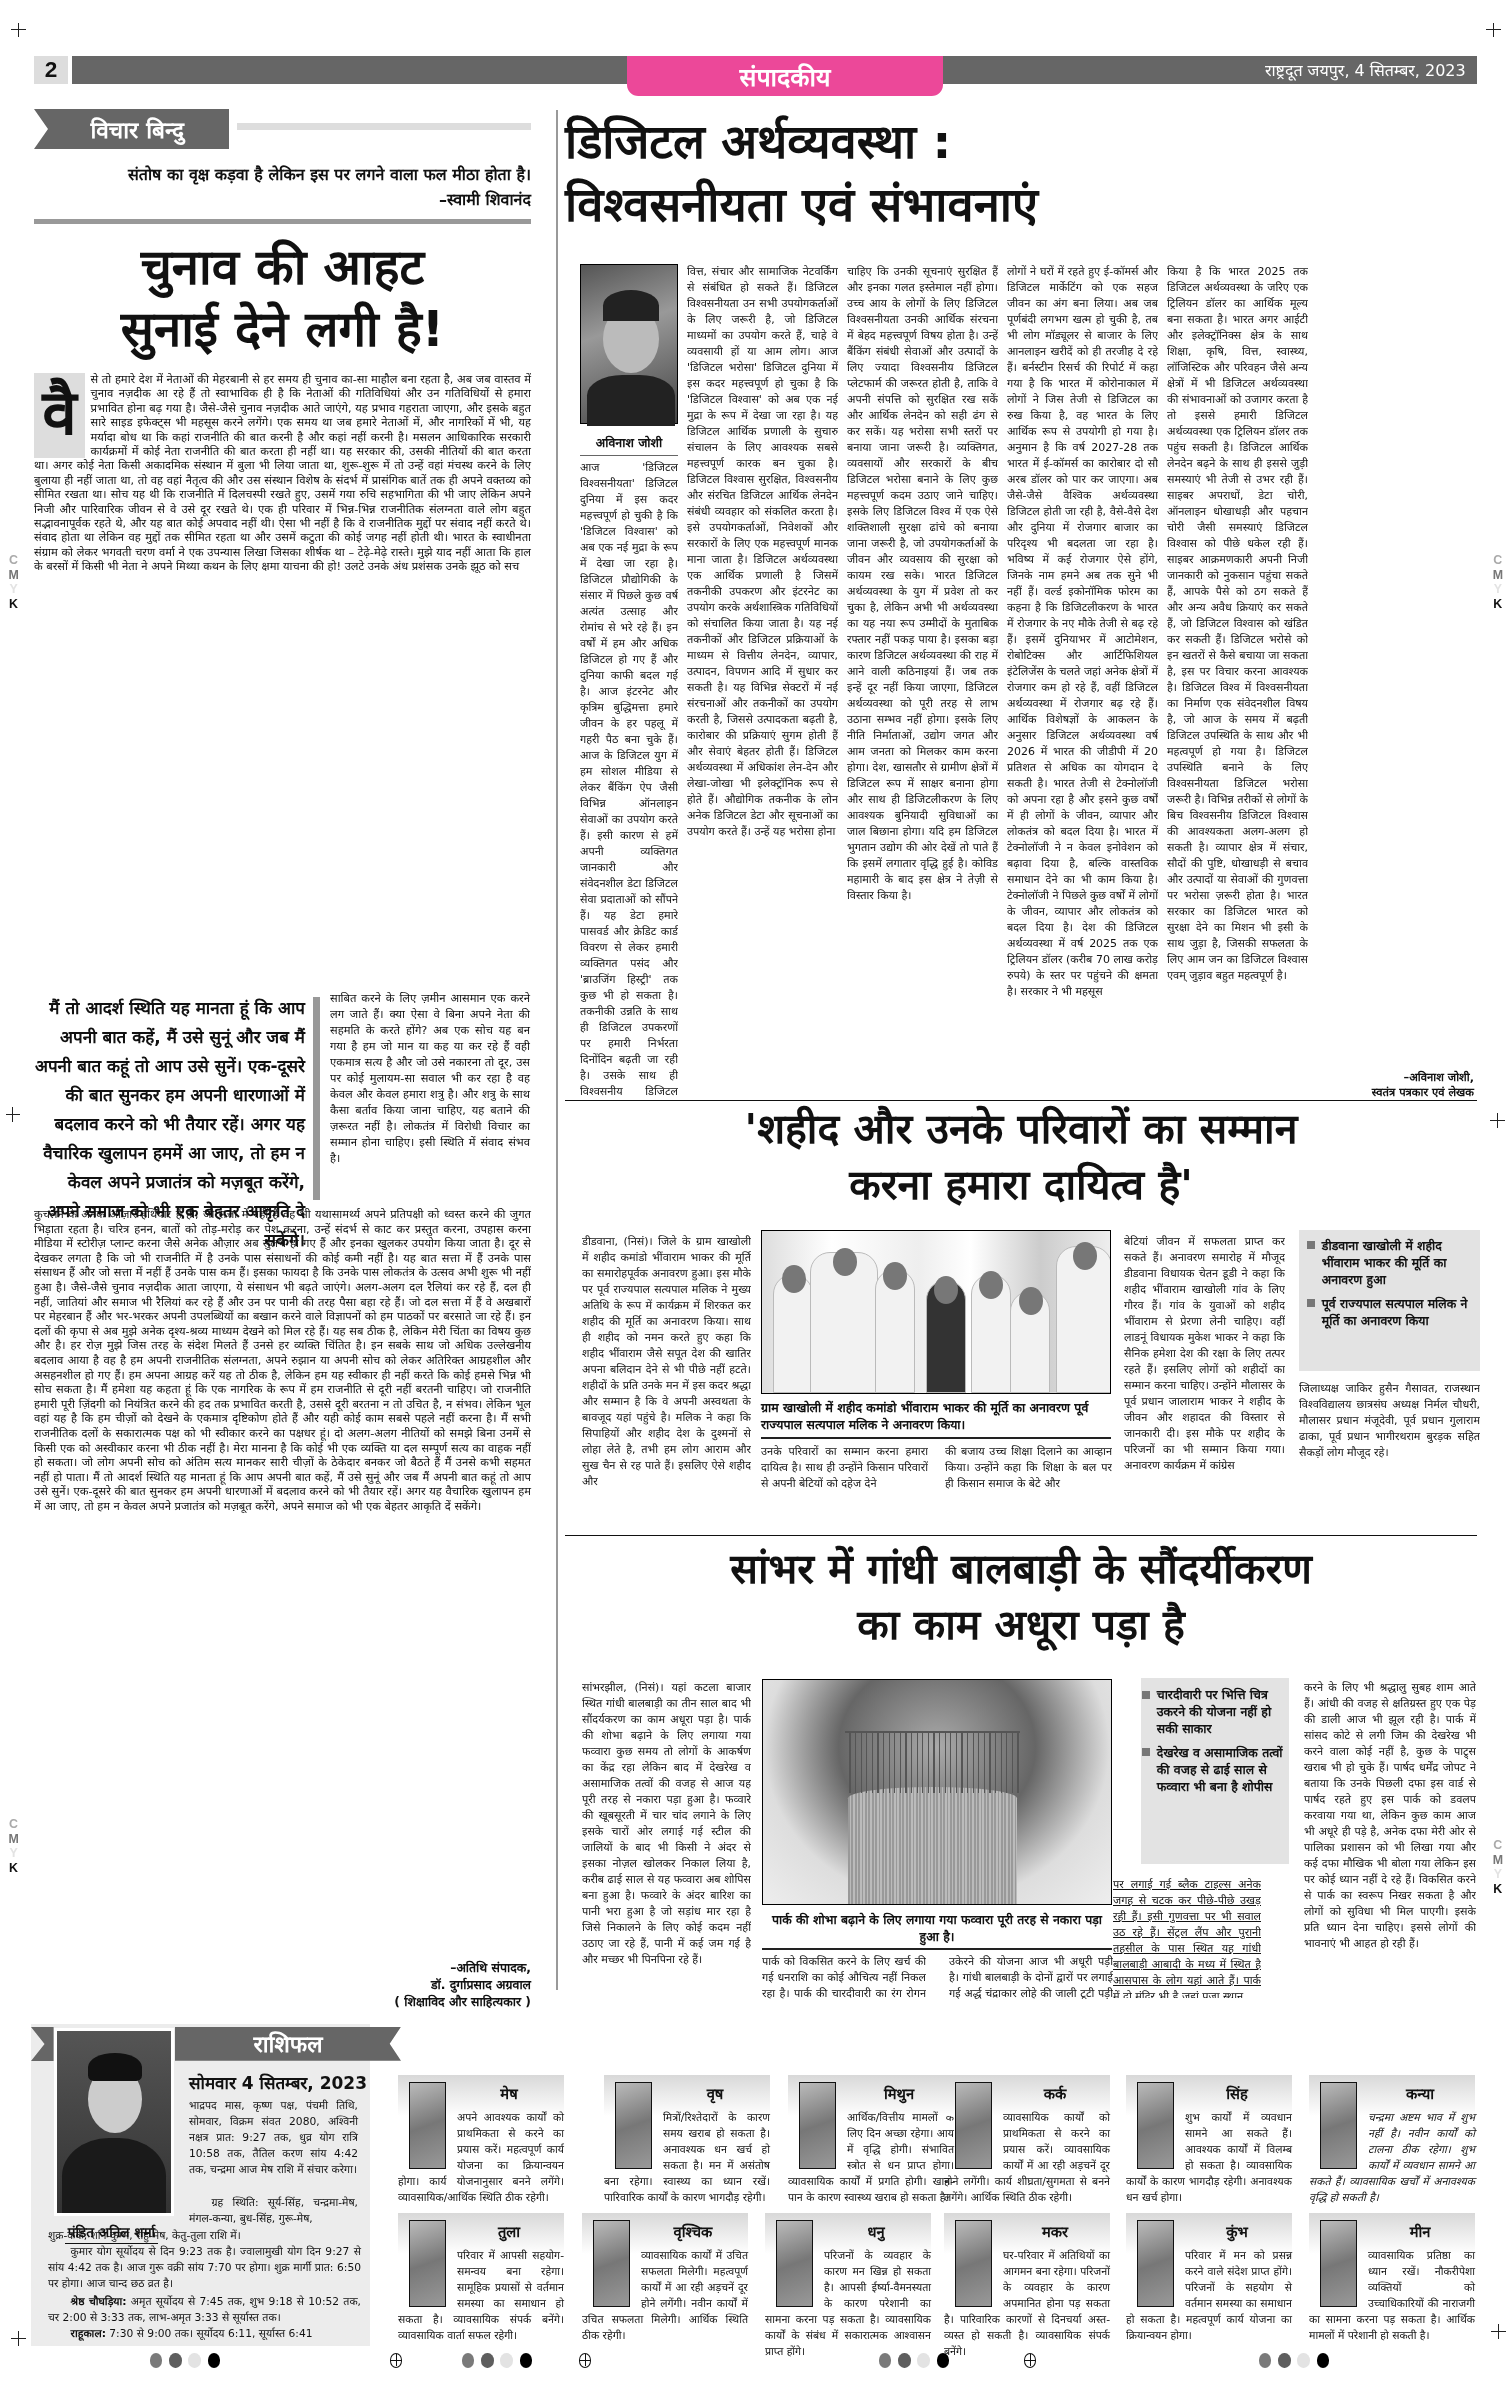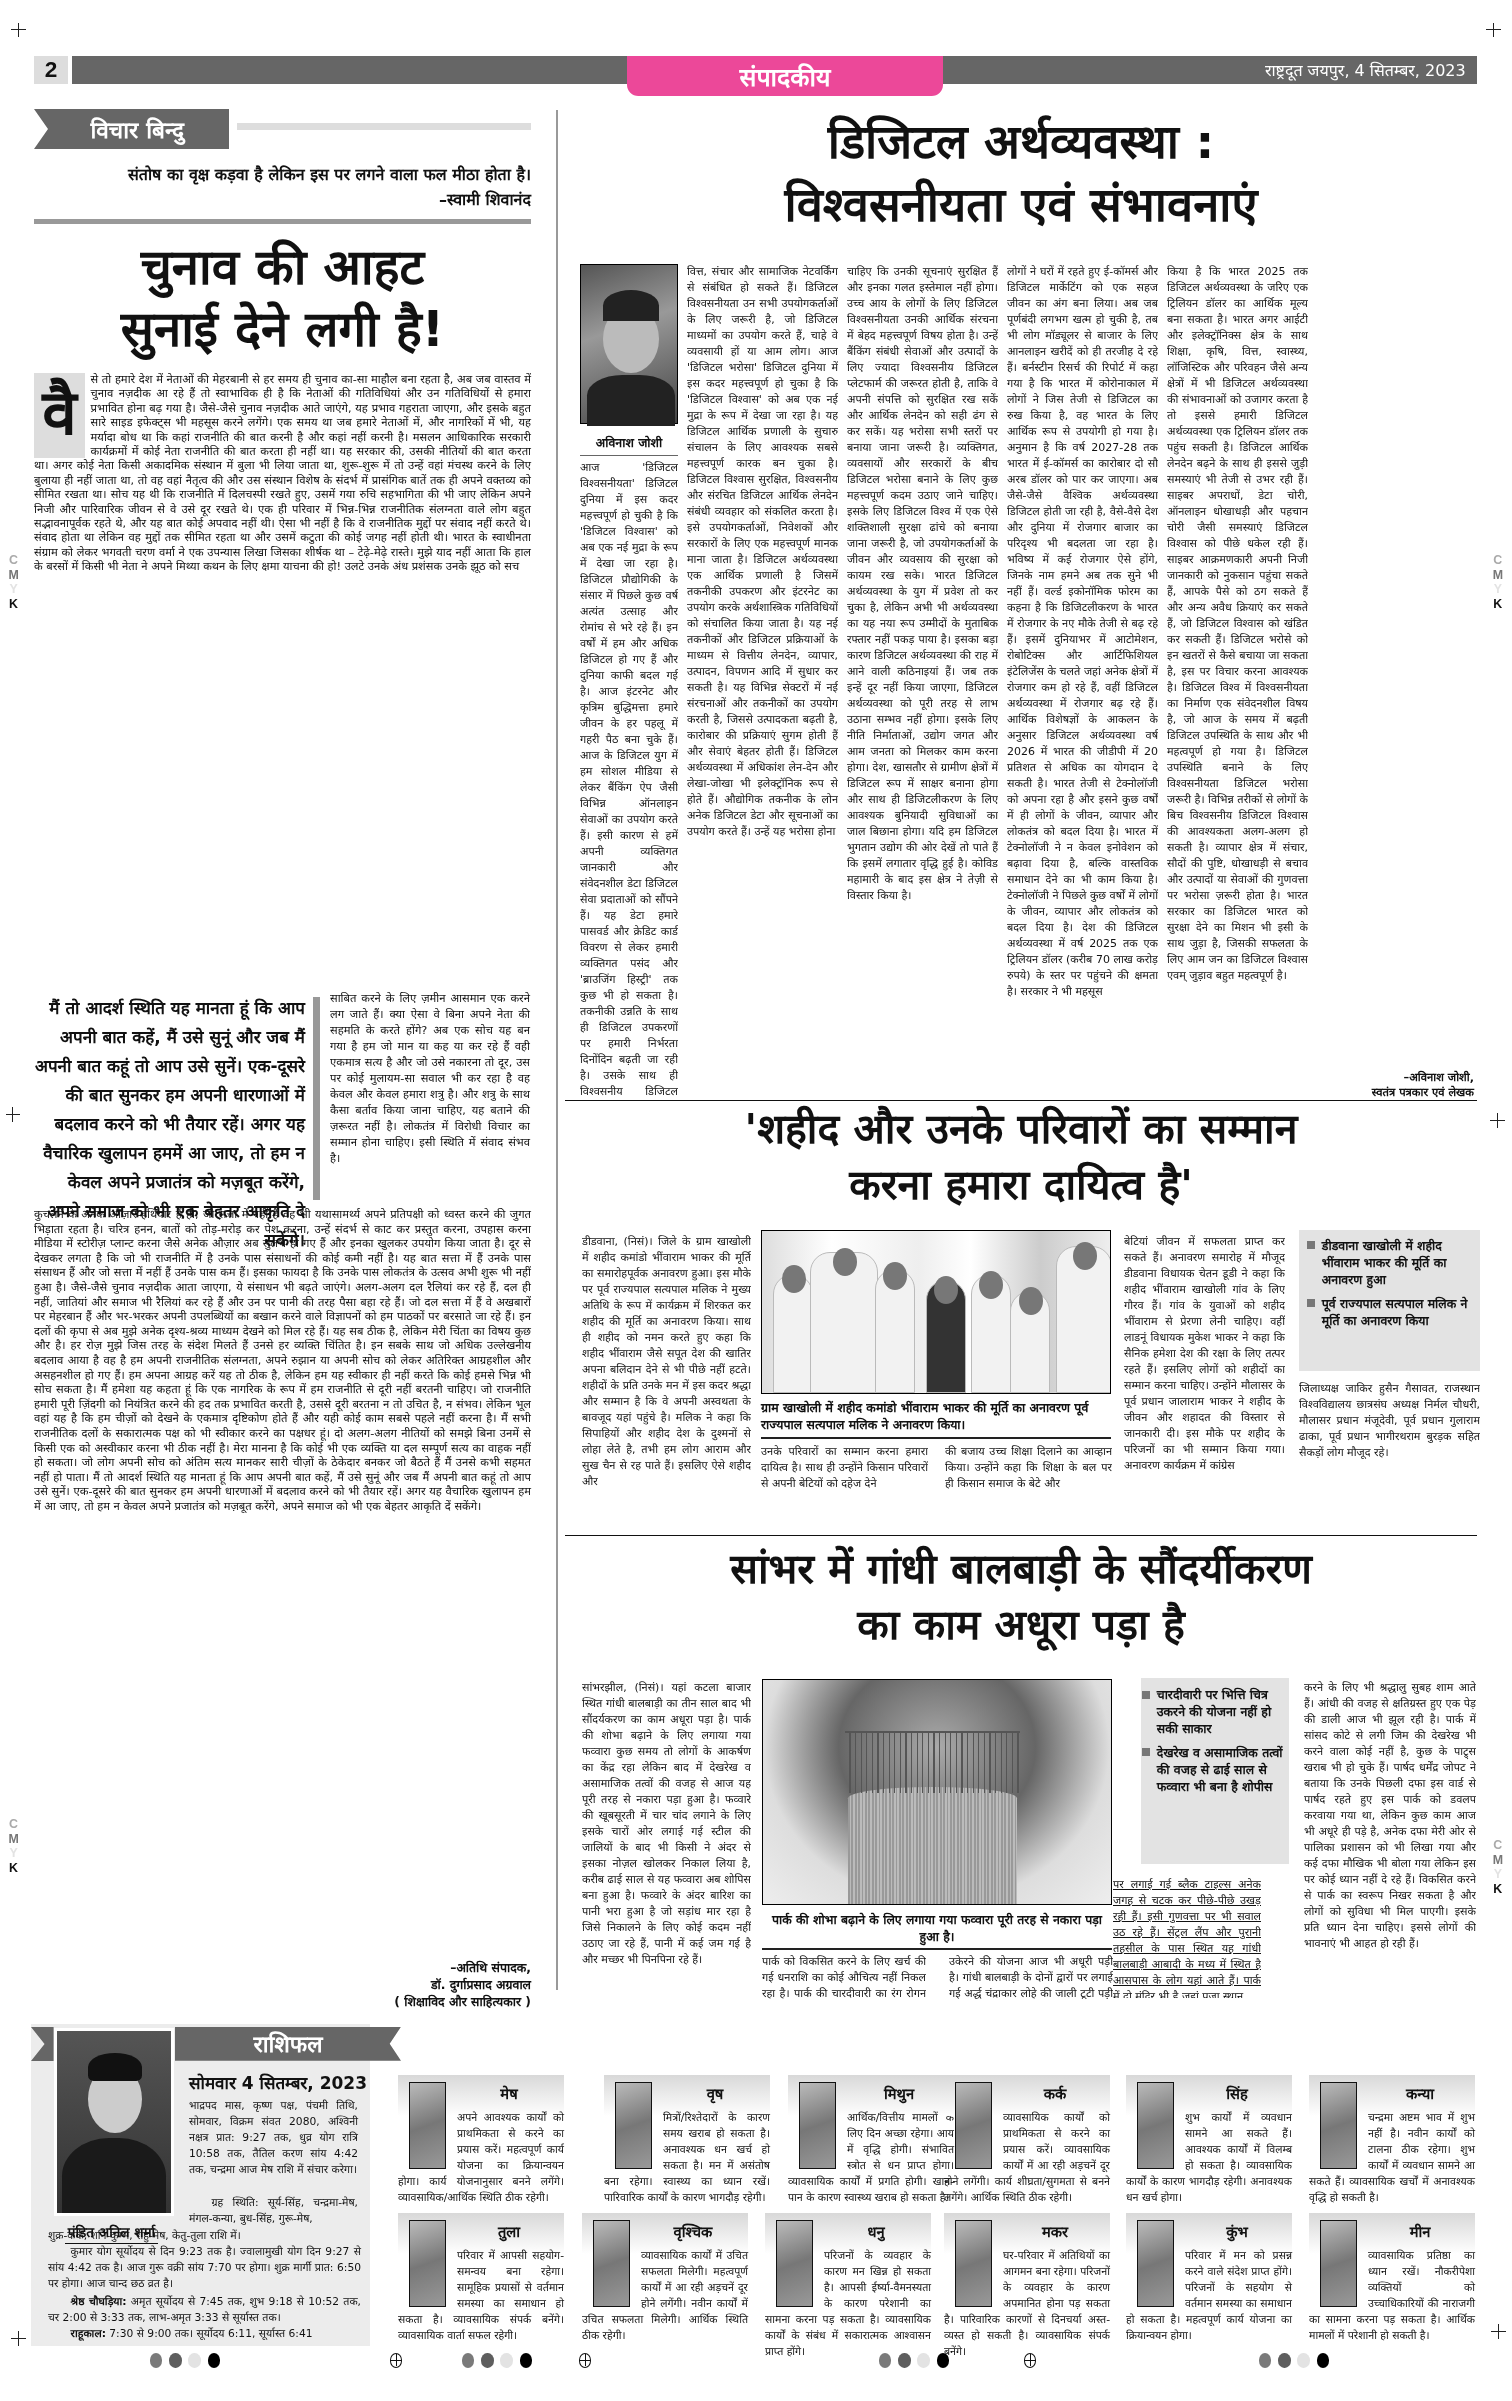--- a/index.html
+++ b/index.html
@@ -34,21 +34,21 @@
   .dropcap { float: left; width: 51px; height: 85px; background: #ddd; font: bold 62px "DejaVu Sans", sans-serif; line-height: 79px; text-align: center; margin: 0 5.6px 0 0; }
   .pullquote { position: absolute; left: 34px; top: 994px; width: 271px; font: bold 17px "DejaVu Sans", sans-serif; line-height: 29px; text-align: right; }
   .pull-bar { position: absolute; left: 313px; top: 997px; width: 6.8px; height: 203px; background: #999; }
   .lead-side { position: absolute; left: 330px; top: 991px; width: 200px; font: 11.3px "DejaVu Sans", sans-serif; line-height: 16px; text-align: justify; }
   .lead-body2 { position: absolute; left: 34px; top: 1208px; width: 497px; font: 11.3px "DejaVu Sans", sans-serif; line-height: 14.6px; text-align: justify; }
   .lead-sign { position: absolute; right: 982px; top: 1959px; text-align: right; font: bold 12.4px "DejaVu Sans", sans-serif; line-height: 17px; }
 
   .col-divider { position: absolute; left: 556px; top: 110px; width: 1.7px; height: 1880px; background: #999; }
 
   
-  .art1-title { position: absolute; left: 565px; top: 110px; width: 912px; text-align: center; font: bold 47px "DejaVu Sans", sans-serif; line-height: 63px; }
+  .art1-title { position: absolute; left: 565px; top: 110px; width: 912px; font: bold 47px "DejaVu Sans", sans-serif; line-height: 63px; }
   .art1-photo { position: absolute; left: 580px; top: 264px; width: 98px; height: 160px; background: linear-gradient(160deg, #555 0%, #999 40%, #444 100%); border: 1.1px solid #000; }
   .art1-photo .face { position: absolute; left: 21.5px; top: 40px; width: 56px; height: 68px; border-radius: 50%; background: #bbb; }
   .art1-photo .hair { position: absolute; left: 21.5px; top: 25.4px; width: 56px; height: 31px; border-radius: 50% 50% 0 0; background: #222; }
   .art1-photo .body { position: absolute; left: 5.6px; top: 110px; width: 88px; height: 51px; border-radius: 40% 40% 0 0; background: #222; }
   .art1-byline { position: absolute; left: 580px; top: 434px; width: 98px; text-align: center; font: bold 12.4px "DejaVu Sans", sans-serif; }
   .art1-byline-rule { position: absolute; left: 580px; top: 455px; width: 98px; height: 1.1px; background: #666; }
   .art1-col { position: absolute; font: 11px "DejaVu Sans", sans-serif; line-height: 16px; text-align: justify; }
   .art1-sign { position: absolute; left: 1299px; top: 1070px; width: 175px; text-align: right; font: bold 11.3px "DejaVu Sans", sans-serif; line-height: 15.2px; }
   .art1-rule { position: absolute; left: 565px; top: 1100px; width: 912px; height: 1.1px; background: #111; }
 
@@ -313,21 +313,21 @@
     <div class="sign-card" style="left: 1126px; top: 2075px;">
       <div class="sign-card-head"></div>
       <div class="sign-img"></div>
       <div class="sign-name">सिंह</div>
       <div class="sign-text" style="margin-top:-5.6px;"><span class="indent"></span><span>शुभ कार्यों में व्यवधान सामने आ सकते हैं। आवश्यक कार्यों में विलम्ब हो सकता है। व्यावसायिक कार्यों के कारण भागदौड़ रहेगी। अनावश्यक धन खर्च होगा।</span></div>
     </div>
     <div class="sign-card" style="left: 1309px; top: 2075px;">
       <div class="sign-card-head"></div>
       <div class="sign-img"></div>
       <div class="sign-name">कन्या</div>
-      <div class="sign-text" style="margin-top:-5.6px;"><span class="indent"></span><span>चन्द्रमा अष्टम भाव में शुभ नहीं है। नवीन कार्यों को टालना ठीक रहेगा। शुभ कार्यों में व्यवधान सामने आ सकते हैं। व्यावसायिक खर्चों में अनावश्यक वृद्धि हो सकती है।</span></div>
+      <div class="sign-text" style="margin-top:-5.6px;font-style:italic;"><span class="indent"></span><span>चन्द्रमा अष्टम भाव में शुभ नहीं है। नवीन कार्यों को टालना ठीक रहेगा। शुभ कार्यों में व्यवधान सामने आ सकते हैं। व्यावसायिक खर्चों में अनावश्यक वृद्धि हो सकती है।</span></div>
     </div>
     <div class="sign-card" style="left: 398px; top: 2213px;">
       <div class="sign-card-head"></div>
       <div class="sign-img"></div>
       <div class="sign-name">तुला</div>
       <div class="sign-text" style="margin-top:-5.6px;"><span class="indent"></span><span>परिवार में आपसी सहयोग-समन्वय बना रहेगा। सामूहिक प्रयासों से वर्तमान समस्या का समाधान हो सकता है। व्यावसायिक संपर्क बनेंगे। व्यावसायिक वार्ता सफल रहेगी।</span></div>
     </div>
     <div class="sign-card" style="left: 582px; top: 2213px;">
       <div class="sign-card-head"></div>
       <div class="sign-img"></div>

